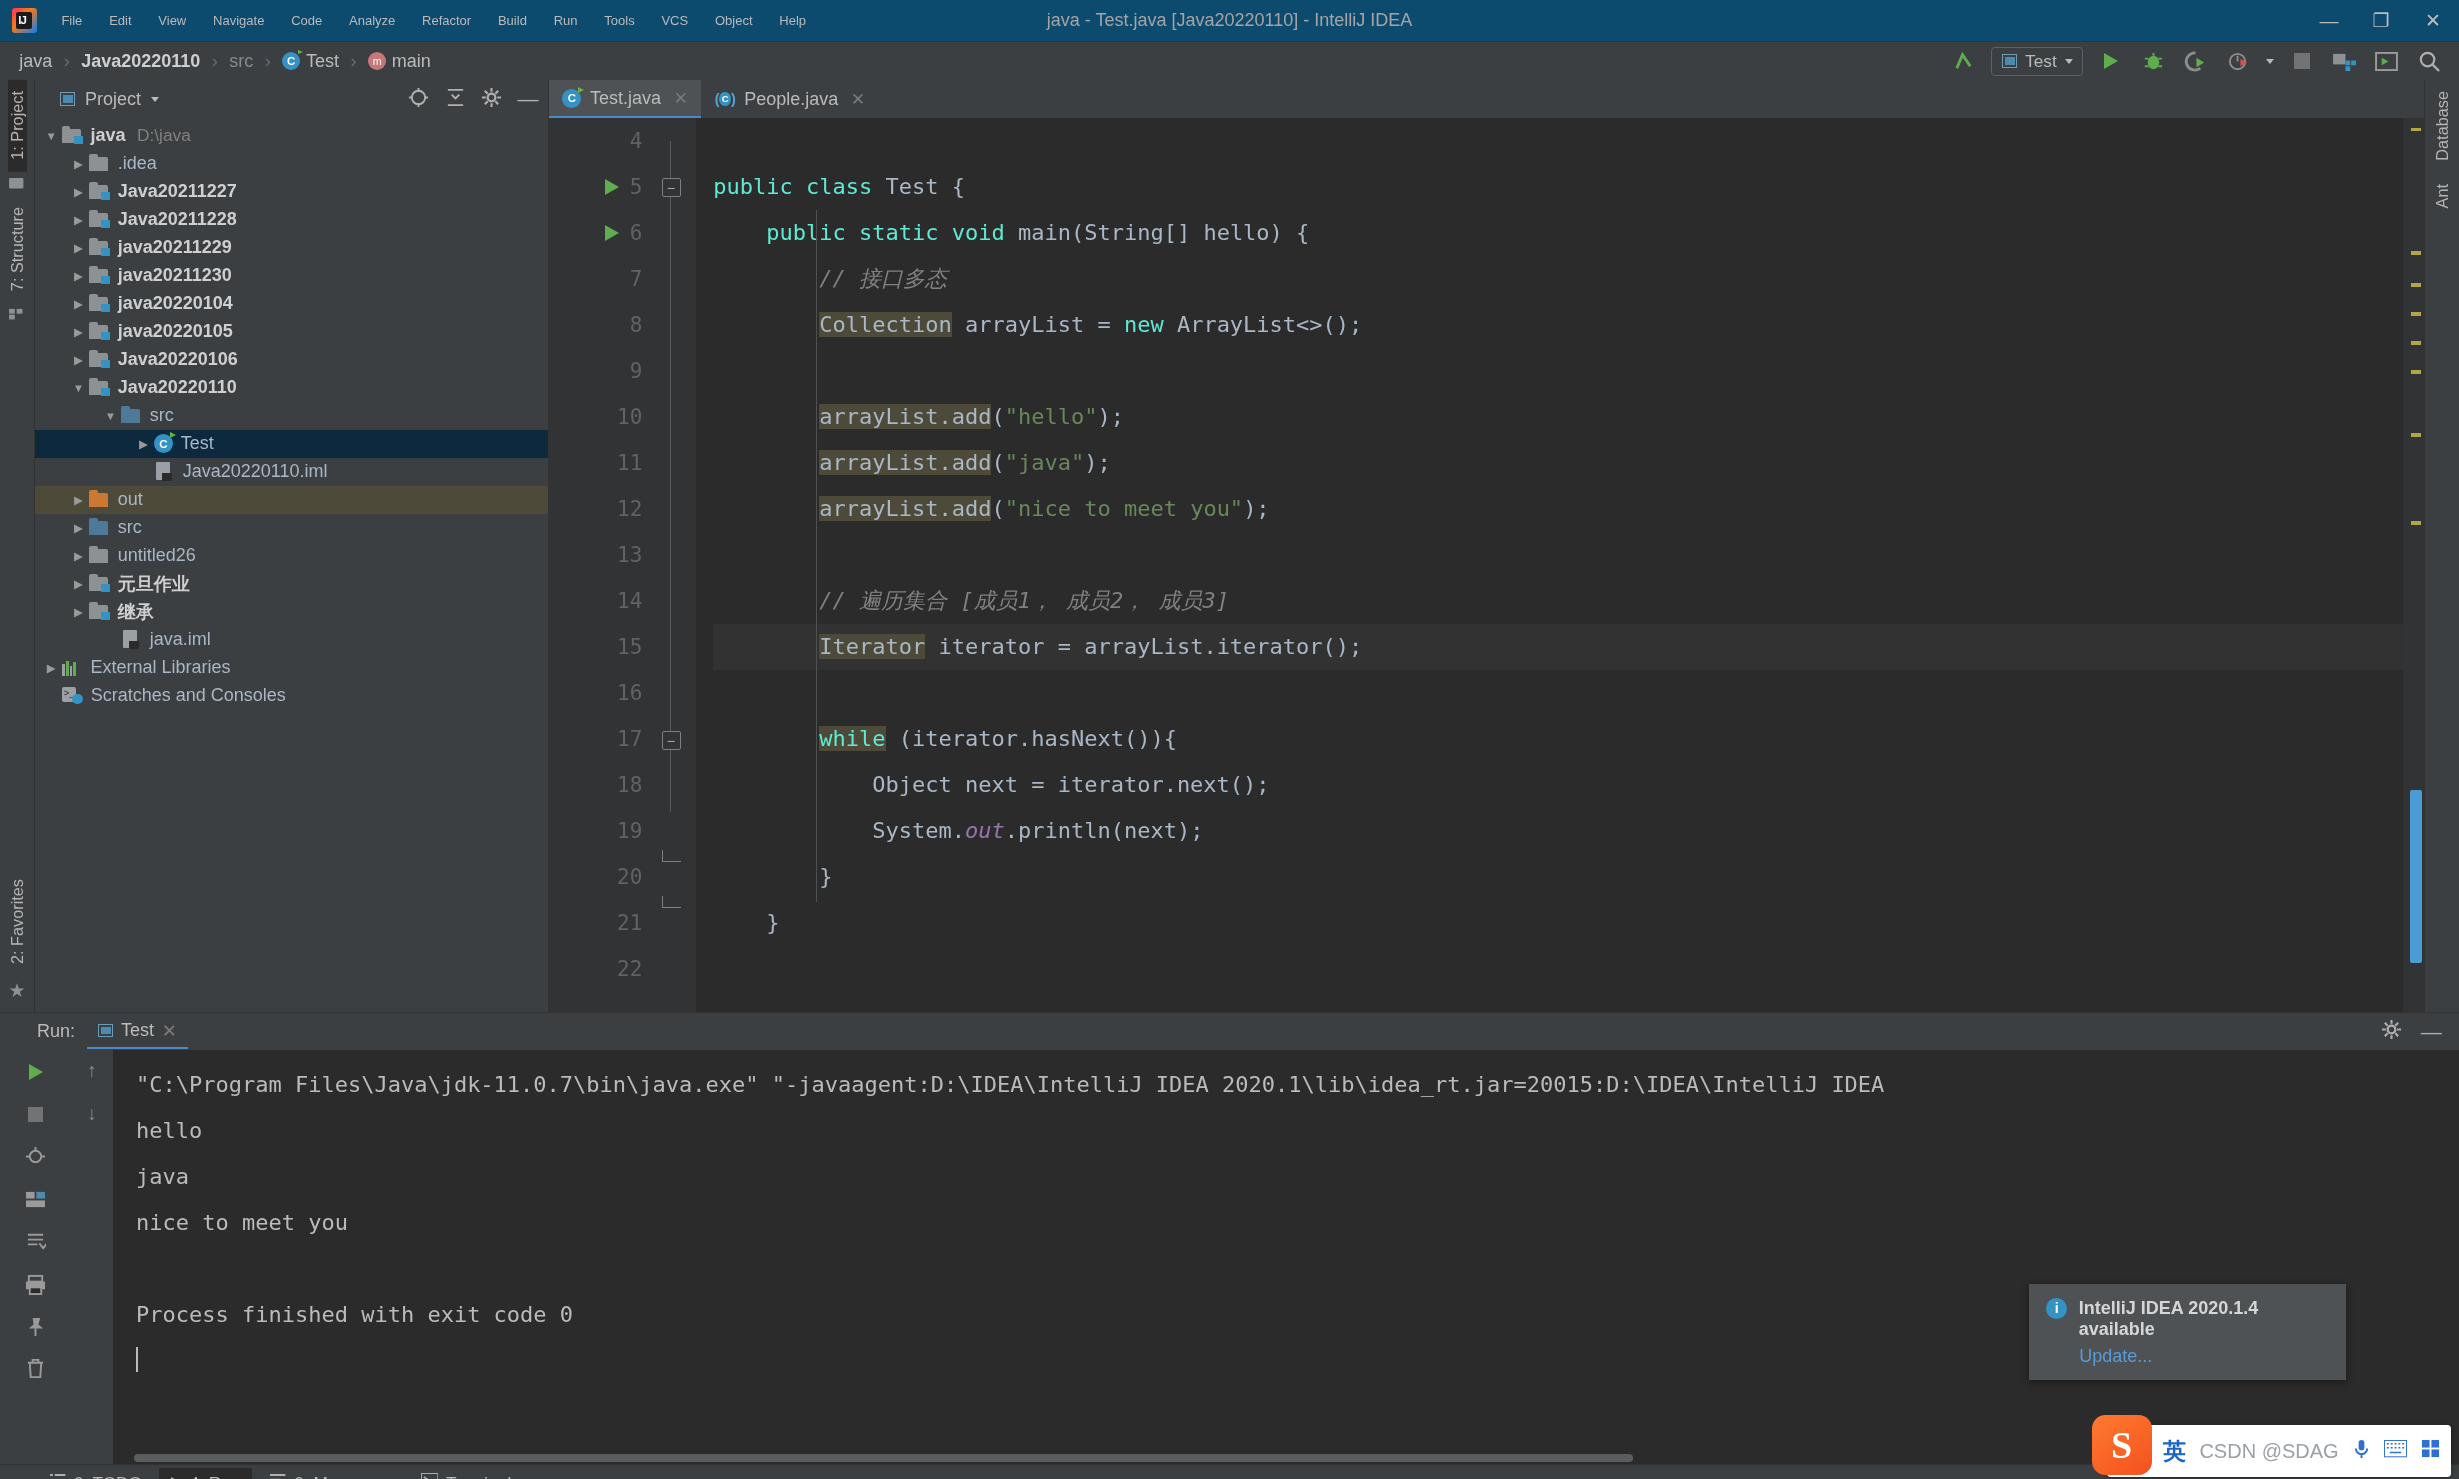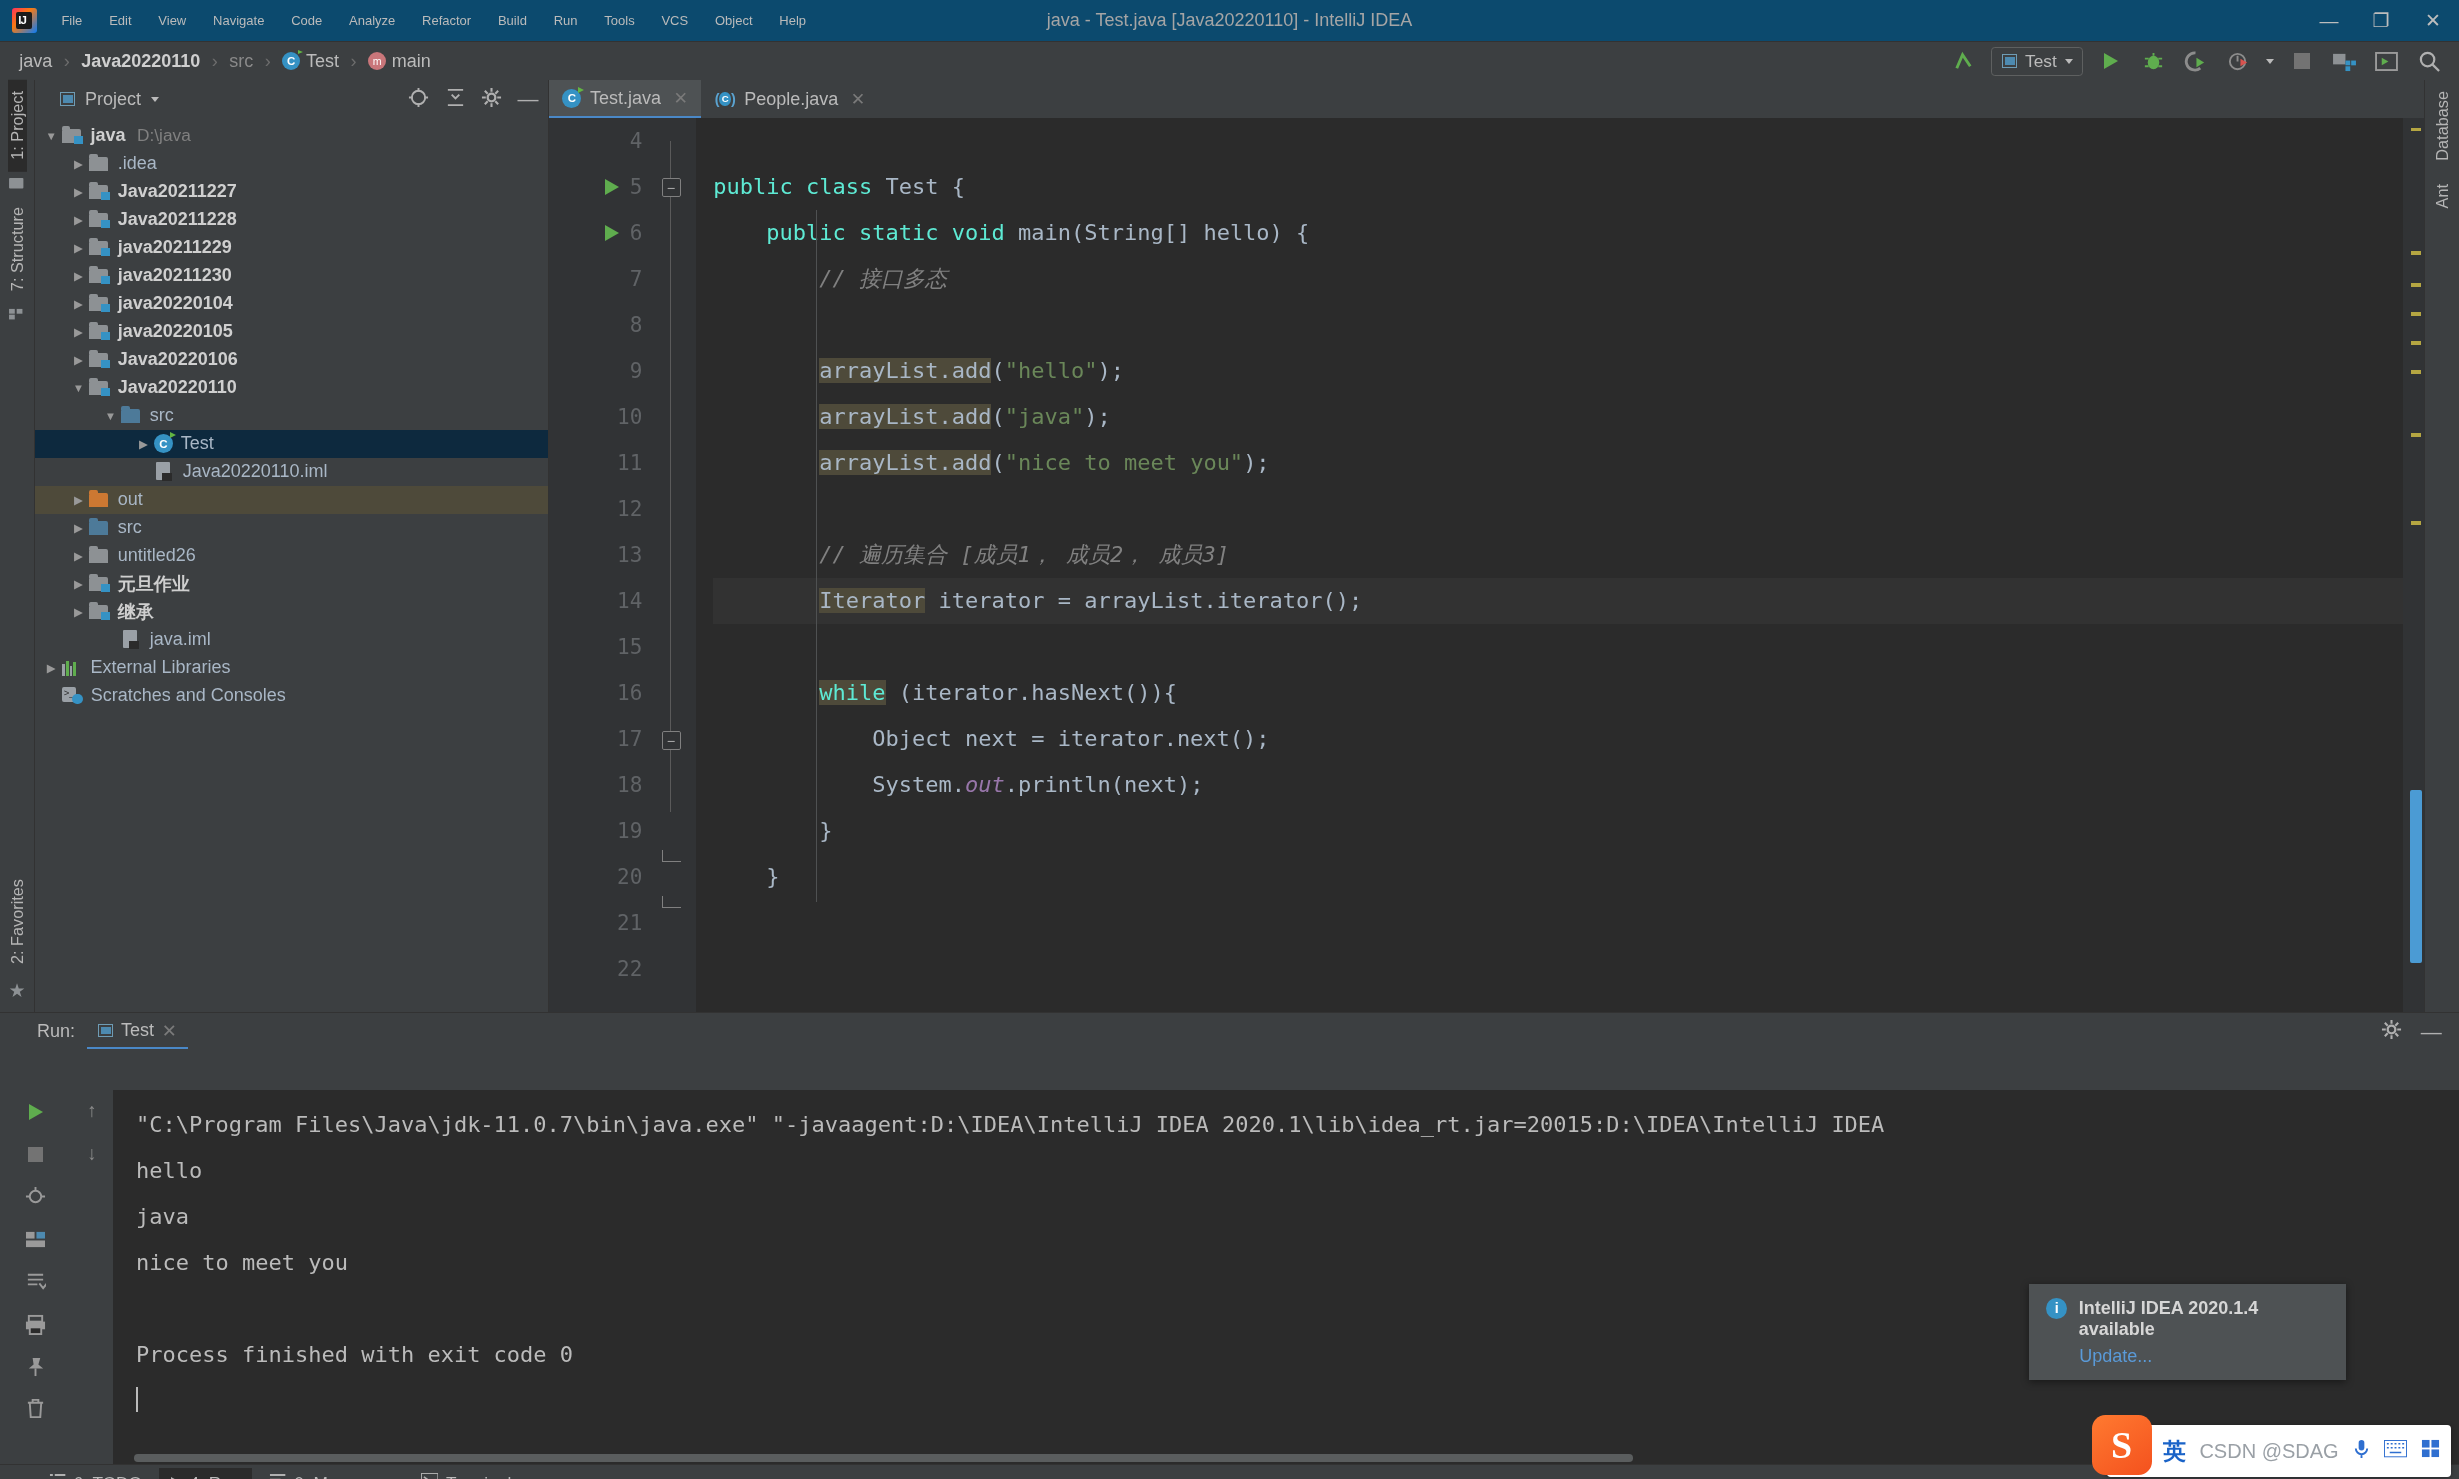--- a/index.html
+++ b/index.html
@@ -178,21 +178,21 @@
 
   
   .markerbar { width:21px; background:#313335; flex:0 0 21px; position:relative;}
   .marker { position:absolute; right:2.9px; width:10.6px; height:3.8px; background:#b5a642;}
   .scrollthumb{position:absolute; right:1.9px; width:12.5px; background:#4b9bd4; border-radius:1.9px;}
 
   
   .rail-right { width:35px; background:#3c3f41; display:flex;flex-direction:column;align-items:center; border-left:1px solid #323232;}
 
   
-  .runpanel { height: 452px; background:#3c3f41; display:flex; flex-direction:column; border-top:1px solid #323232;gap:40px;}
+  .runpanel { height: 452px; background:#3c3f41; display:flex; flex-direction:column; border-top:1px solid #323232;}
   .run-header{height:37px; display:flex; align-items:center; padding-left:37px; gap:11.5px;}
   .run-label{color:#bbbbbb;font-size:18px;}
   .run-tab{display:flex;align-items:center;gap:7.7px;color:#bbbbbb;font-size:18px;padding:5.8px 11.5px;border-bottom:2.9px solid #4a88c7;}
   .run-header-right{margin-left:auto;display:flex;align-items:center;gap:19px;padding-right:17.3px;color:#b0b0b0;}
   .run-body{flex:1;display:flex;background:#2b2b2b;}
   .run-toolbar{width:71px;background:#3c3f41;display:flex;flex-direction:column;align-items:center;padding-top:7.7px;gap:13.4px;}
   .rt-btn{width:29px;height:29px;display:flex;align-items:center;justify-content:center;color:#9a9a9a;}
   .run-gut{width:42px;background:#3c3f41;display:flex;flex-direction:column;align-items:center;padding-top:9.6px;gap:21px;color:#8a8a8a;}
   .console{flex:1;padding:11.5px 0 0 23px;font-family:"DejaVu Sans Mono",monospace;font-size:22px;color:#bbbbbb;overflow:hidden;background:#2b2b2b;position:relative;}
   .console .ln{height:46px;line-height:46px;white-space:pre;}
@@ -653,20 +653,21 @@
         <div class="fold-end" style="top:732px;"></div>
         <div class="fold-end" style="top:778px;"></div>
       </div>
 
       <div class="code">
         <div class="indent-guide" style="left:120px;top:92px;height:692px;"></div>
         <div class="cline">&nbsp;</div>
         <div class="cline"><span class="k">public class </span><span class="cls">Test {</span></div>
         <div class="cline">    <span class="k">public static void </span><span class="cls">main(String[] hello) {</span></div>
         <div class="cline">        <span class="cmt">// 接口多态</span></div>
+        <div class="cline">        <span class="hl-ident">Collection</span> arrayList = <span class="k">new </span>ArrayList&lt;&gt;();</div>
         <div class="cline">&nbsp;</div>
         <div class="cline">        <span class="hl-ident">arrayList.add</span>(<span class="str">"hello"</span>);</div>
         <div class="cline">        <span class="hl-ident">arrayList.add</span>(<span class="str">"java"</span>);</div>
         <div class="cline">        <span class="hl-ident">arrayList.add</span>(<span class="str">"nice to meet you"</span>);</div>
         <div class="cline">&nbsp;</div>
         <div class="cline">        <span class="cmt">// 遍历集合 [成员1， 成员2， 成员3]</span></div>
         <div class="cline current">        <span class="hl-ident">Iterator</span> iterator = arrayList.iterator();</div>
         <div class="cline">&nbsp;</div>
         <div class="cline">        <span class="k hl-ident">while</span> (iterator.hasNext()){</div>
         <div class="cline">            Object next = iterator.next();</div>

